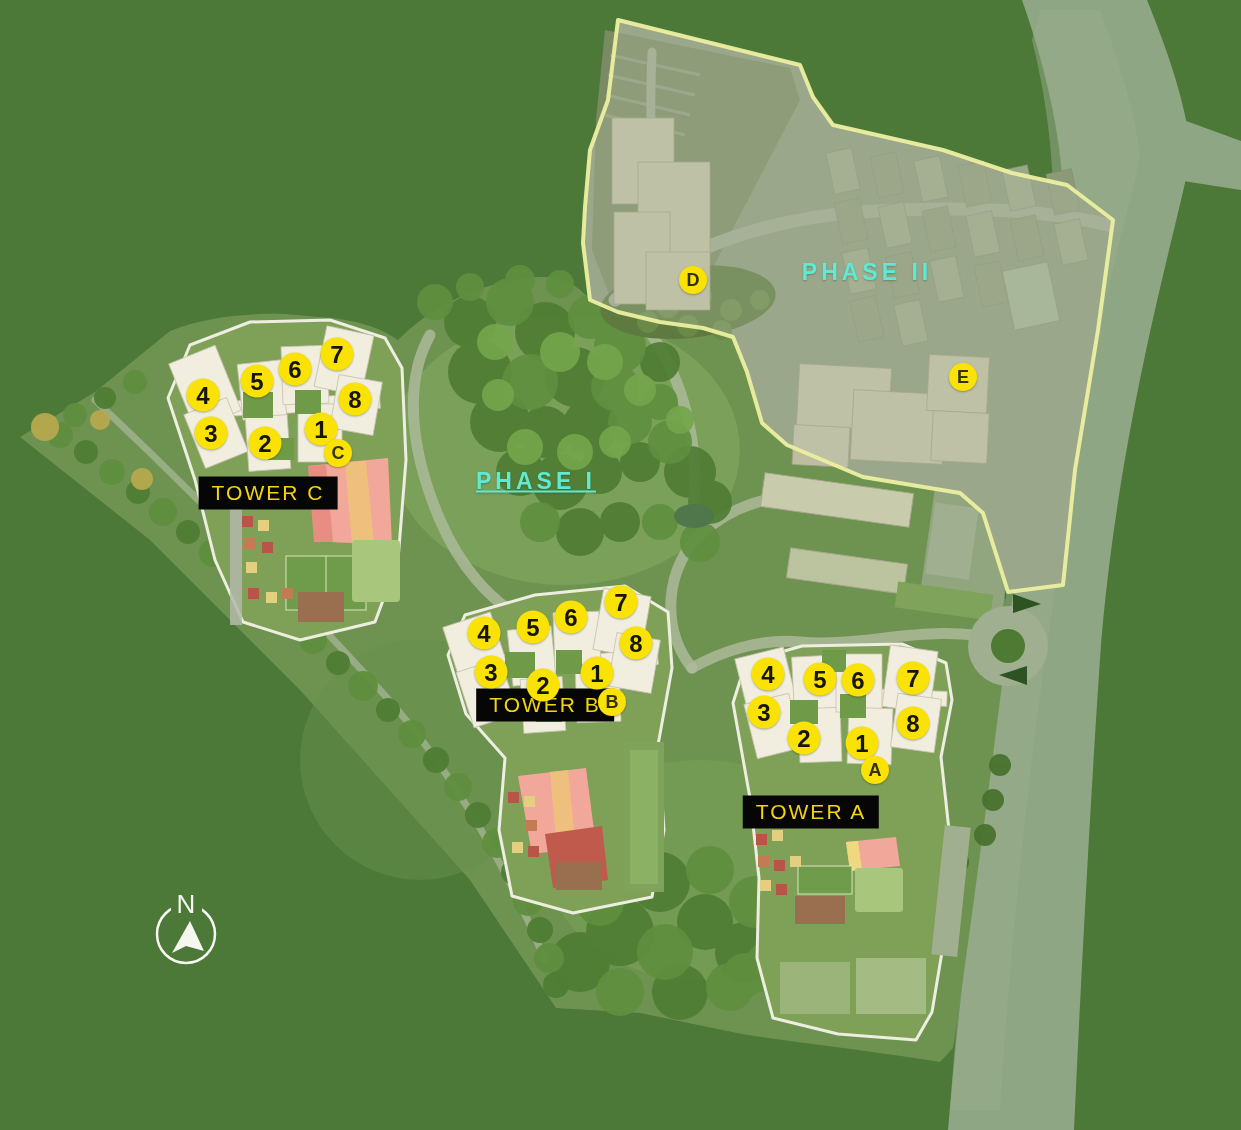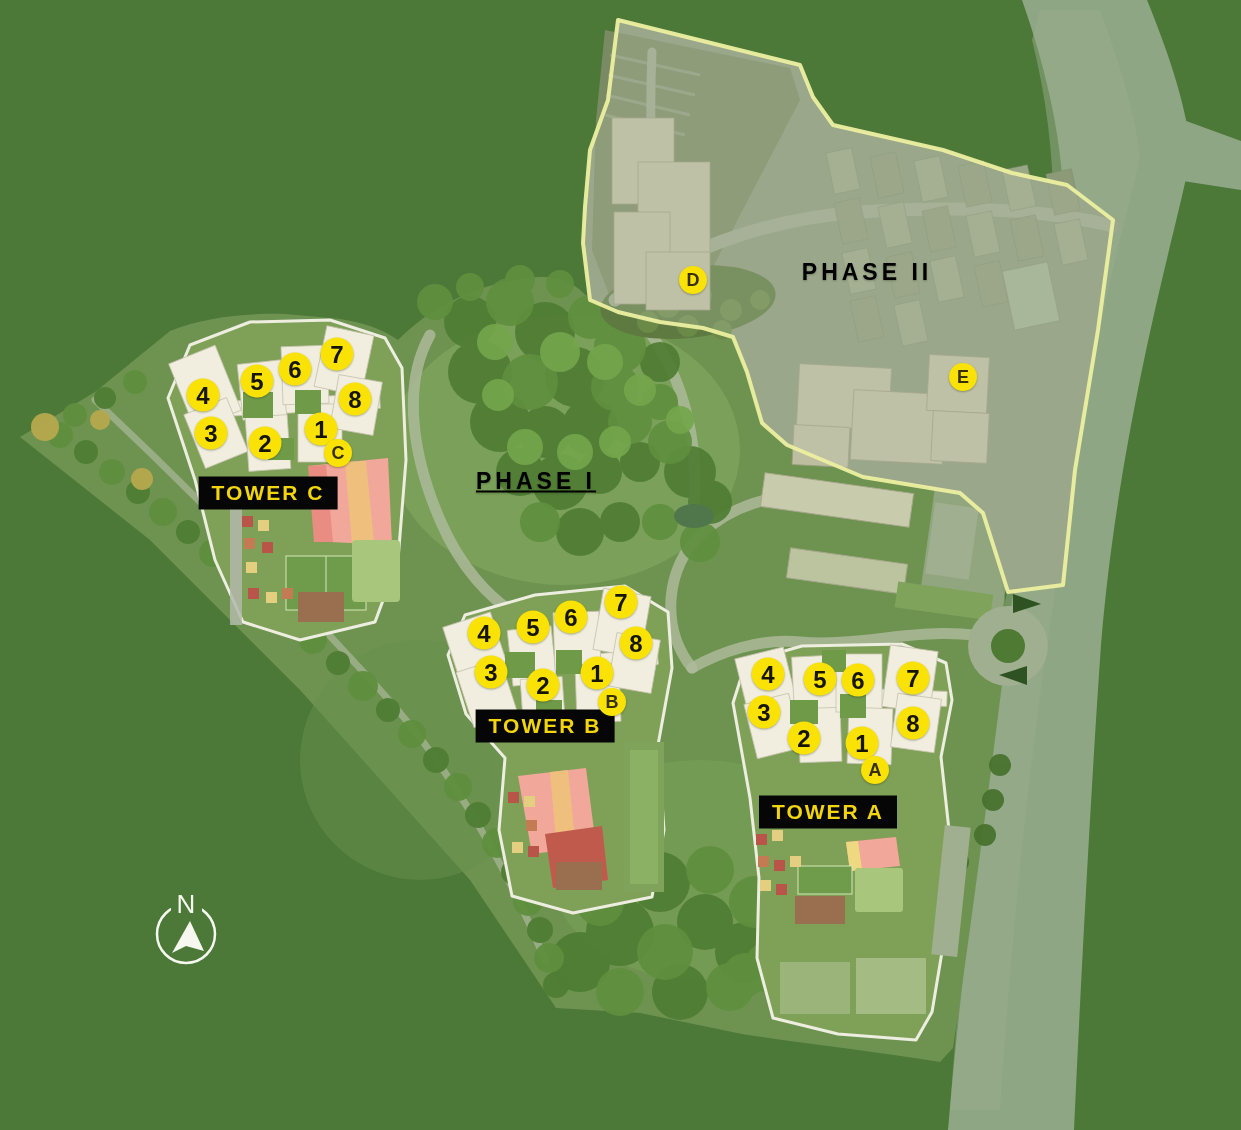--- a/index.html
+++ b/index.html
@@ -7,23 +7,23 @@
          font-family:"Liberation Sans",sans-serif;}
   .terrain{position:absolute;left:0;top:0;}
   .overlay{position:absolute;left:0;top:0;width:1241px;height:1130px;pointer-events:none;}
   .overlay > *{pointer-events:auto;}
   .u-marker{position:absolute;width:33px;height:33px;border-radius:50%;background:#F9E204;
             color:#151502;font-weight:bold;font-size:24px;line-height:1;
             display:flex;align-items:center;justify-content:center;
             transform:translate(-50%,-50%);box-shadow:0 1px 2px rgba(30,40,10,.35);}
   .l-marker{width:28px;height:28px;font-size:18px;color:#35300a;}
   .tower-label{position:absolute;transform:translate(-50%,-50%);background:#060606;
-               color:#F2D50C;font-weight:bold;font-size:21px;letter-spacing:2px;
+               color:#F2D50C;font-weight:normal;font-size:21px;letter-spacing:2px;
                padding:4px 13px 5px;white-space:nowrap;}
-  .phase-label{position:absolute;transform:translate(-50%,-50%);color:#000000;font-weight:bold;
+  .phase-label{position:absolute;transform:translate(-50%,-50%);color:#5eead4;font-weight:bold;
                font-size:23px;letter-spacing:4px;white-space:nowrap;
                text-shadow:0 1px 2px rgba(20,40,10,.3);}
 </style>
 </head>
 <body>
 
 <div class="stage">
 
 <svg class="terrain" width="1241" height="1130" viewBox="0 0 1241 1130">
 
@@ -394,31 +394,31 @@
 <div class="tower-label" style="left: 268px; top: 493px;">TOWER C</div>
       <div class="u-marker" style="left: 321px; top: 429px;">1</div>
       <div class="u-marker" style="left: 265px; top: 443px;">2</div>
       <div class="u-marker" style="left: 211px; top: 433px;">3</div>
       <div class="u-marker" style="left: 203px; top: 395px;">4</div>
       <div class="u-marker" style="left: 257px; top: 381px;">5</div>
       <div class="u-marker" style="left: 295px; top: 369px;">6</div>
       <div class="u-marker" style="left: 337px; top: 354px;">7</div>
       <div class="u-marker" style="left: 355px; top: 399px;">8</div>
       <div class="u-marker l-marker" style="left: 338px; top: 453px;">C</div>
-      <div class="tower-label" style="left: 545px; top: 726px;">TOWER B</div>
+      <div class="tower-label" style="left: 545px; top: 705px;">TOWER B</div>
       <div class="u-marker" style="left: 597px; top: 673px;">1</div>
       <div class="u-marker" style="left: 543px; top: 685px;">2</div>
       <div class="u-marker" style="left: 491px; top: 672px;">3</div>
       <div class="u-marker" style="left: 484px; top: 633px;">4</div>
       <div class="u-marker" style="left: 533px; top: 627px;">5</div>
       <div class="u-marker" style="left: 571px; top: 617px;">6</div>
       <div class="u-marker" style="left: 621px; top: 602px;">7</div>
       <div class="u-marker" style="left: 636px; top: 643px;">8</div>
       <div class="u-marker l-marker" style="left: 612px; top: 702px;">B</div>
-      <div class="tower-label" style="left: 828px; top: 812px;">TOWER A</div>
+      <div class="tower-label" style="left: 811px; top: 812px;">TOWER A</div>
       <div class="u-marker" style="left: 862px; top: 743px;">1</div>
       <div class="u-marker" style="left: 804px; top: 738px;">2</div>
       <div class="u-marker" style="left: 764px; top: 712px;">3</div>
       <div class="u-marker" style="left: 768px; top: 674px;">4</div>
       <div class="u-marker" style="left: 820px; top: 679px;">5</div>
       <div class="u-marker" style="left: 858px; top: 680px;">6</div>
       <div class="u-marker" style="left: 913px; top: 678px;">7</div>
       <div class="u-marker" style="left: 913px; top: 723px;">8</div>
       <div class="u-marker l-marker" style="left: 875px; top: 770px;">A</div>
       <div class="u-marker l-marker" style="left: 693px; top: 280px;">D</div>

